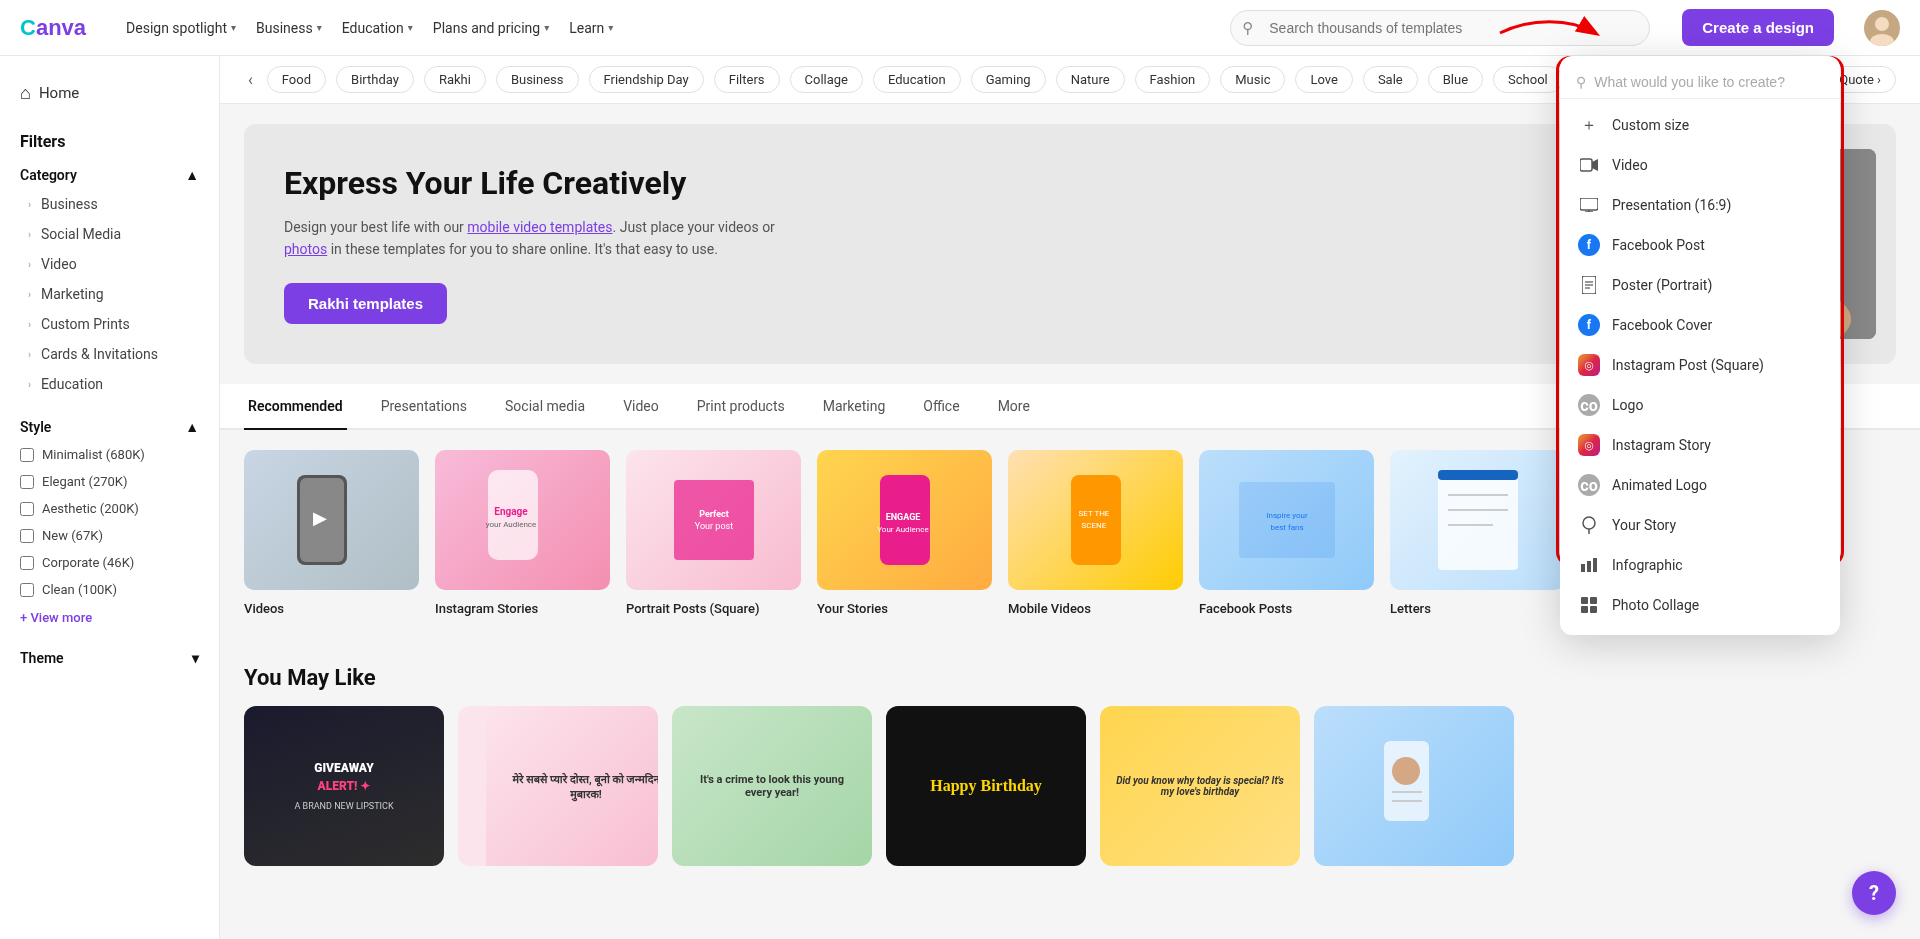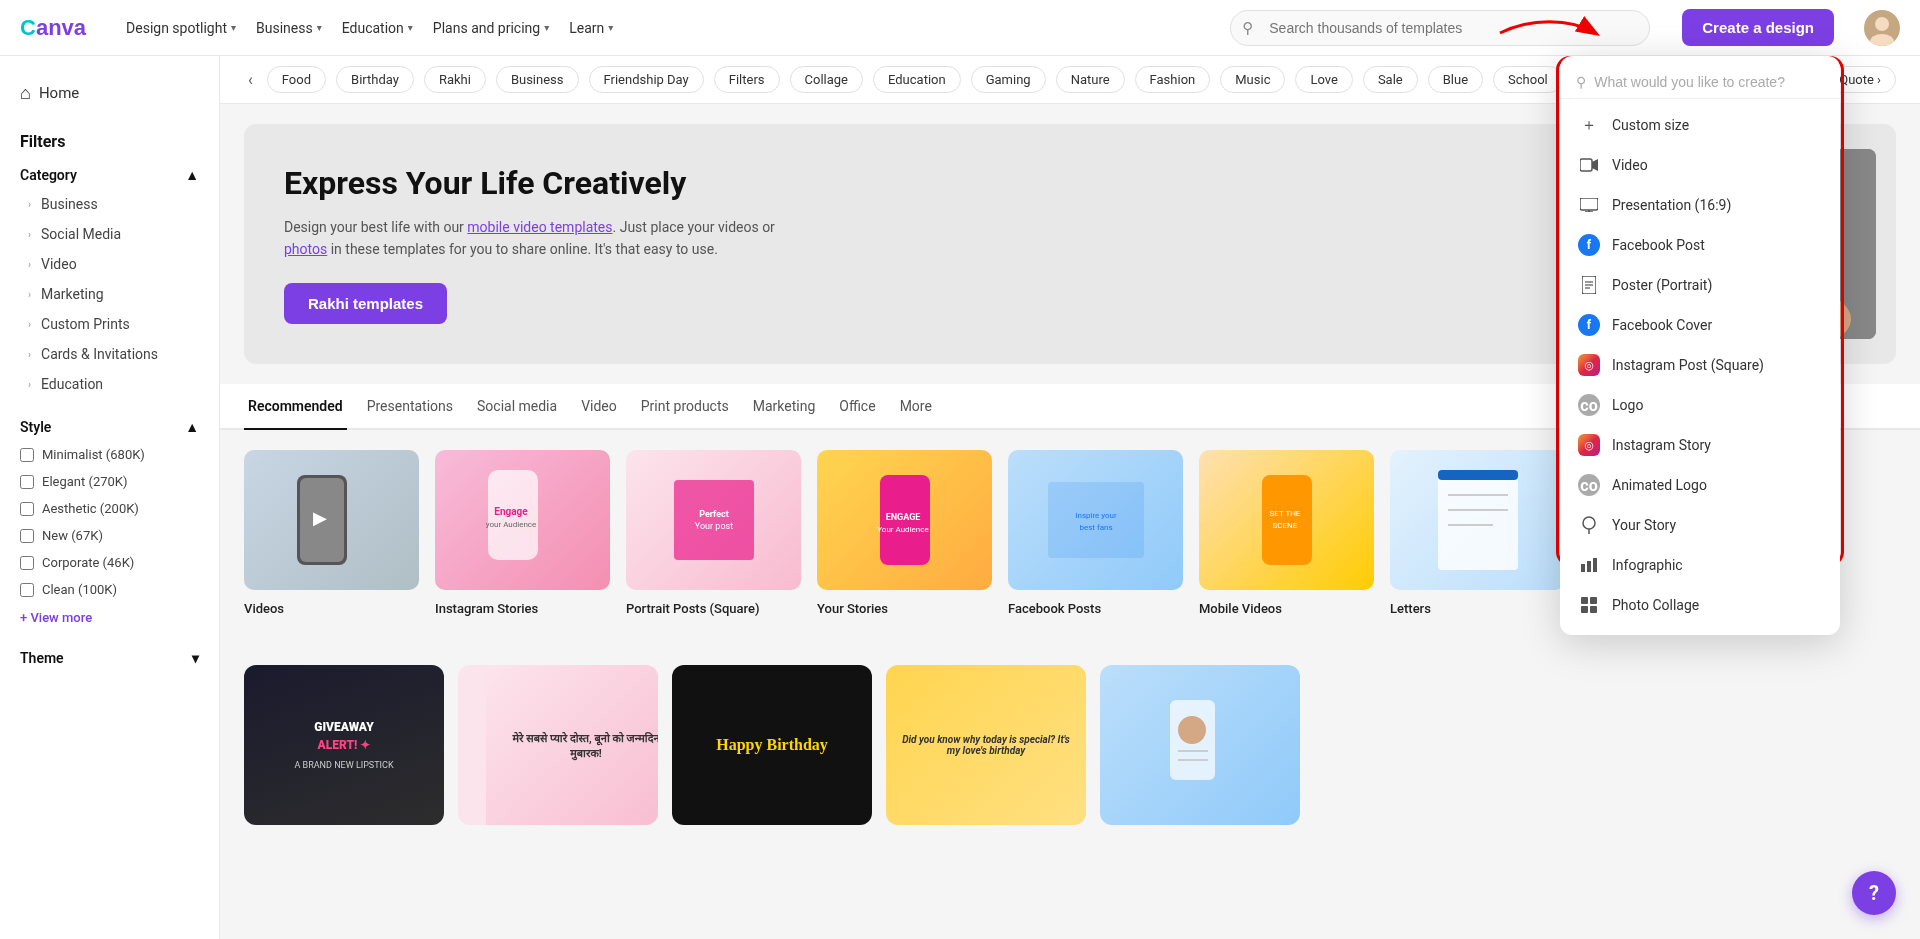--- a/index.html
+++ b/index.html
@@ -54,21 +54,21 @@
     .hero-title { font-size: 32px; font-weight: 700; color: #111; margin-bottom: 14px; }
     .hero-desc { font-size: 14px; color: #555; line-height: 1.6; margin-bottom: 22px; }
     .hero-desc a { color: #7c3fe4; }
     .hero-btn { background: #7c3fe4; color: #fff; border: none; padding: 12px 24px; border-radius: 8px; font-size: 15px; font-weight: 600; cursor: pointer; }
     .hero-images { position: absolute; right: 0; top: 0; bottom: 0; width: 420px; display: flex; align-items: center; justify-content: flex-end; gap: 12px; padding: 20px; }
     .phone-mock { width: 90px; height: 170px; background: #222; border-radius: 14px; overflow: hidden; display: flex; align-items: center; justify-content: center; box-shadow: 0 4px 16px rgba(0,0,0,0.3); }
     .phone-mock-inner { width: 78px; height: 155px; background: linear-gradient(135deg, #888, #555); border-radius: 10px; overflow: hidden; }
     .person-photo { width: 160px; height: 190px; background: linear-gradient(160deg, #999, #777); border-radius: 8px; overflow: hidden; display: flex; align-items: flex-end; justify-content: center; }
 
     
-    .template-tabs { background: #fff; padding: 0 24px; display: flex; gap: 16px; border-bottom: 2px solid #e8e8e8; margin: 0 0; align-items: center; }
+    .template-tabs { background: #fff; padding: 0 24px; display: flex; gap: 30px; border-bottom: 2px solid #e8e8e8; margin: 0 0; align-items: center; }
     .template-tab { padding: 14px 4px; font-size: 14px; color: #555; cursor: pointer; border-bottom: 2px solid transparent; margin-bottom: -2px; white-space: nowrap; }
     .template-tab.active { color: #111; font-weight: 600; border-bottom-color: #111; }
 
     
     .template-grid-section { padding: 20px 24px; background: #f5f5f5; }
     .template-cards { display: flex; gap: 16px; overflow-x: auto; padding-bottom: 8px; }
     .template-cards::-webkit-scrollbar { height: 4px; }
     .template-cards::-webkit-scrollbar-thumb { background: #ccc; border-radius: 4px; }
     .template-card { flex-shrink: 0; width: 175px; cursor: pointer; }
     .template-card-img { width: 175px; height: 140px; background: #ddd; border-radius: 10px; overflow: hidden; display: flex; align-items: center; justify-content: center; margin-bottom: 8px; }
@@ -334,38 +334,38 @@
           <div class="template-card-img card-your-story">
             <svg width="60" height="100" viewBox="0 0 60 100">
                 <rect x="5" y="5" width="50" height="90" rx="8" fill="#e91e8c"></rect>
                 <text x="28" y="50" font-size="9" fill="#fff" text-anchor="middle" font-weight="bold">ENGAGE</text>
                 <text x="28" y="62" font-size="8" fill="#fff" text-anchor="middle">Your Audience</text>
               </svg>
           </div>
           <span class="template-card-label">Your Stories</span>
         </div>
         <div class="template-card">
+          <div class="template-card-img card-mobile">
+            <svg width="60" height="100" viewBox="0 0 60 100">
+                <rect x="5" y="5" width="50" height="90" rx="8" fill="#ff9800"></rect>
+                <text x="28" y="46" font-size="8" fill="#fff" text-anchor="middle">SET THE</text>
+                <text x="28" y="58" font-size="8" fill="#fff" text-anchor="middle">SCENE</text>
+              </svg>
+          </div>
+          <span class="template-card-label">Mobile Videos</span>
+        </div>
+        <div class="template-card">
           <div class="template-card-img card-fb-post">
             <svg width="100" height="80" viewBox="0 0 100 80">
                 <rect x="2" y="2" width="96" height="76" rx="4" fill="#1877f2" opacity="0.15"></rect>
                 <text x="50" y="38" font-size="8" fill="#1877f2" text-anchor="middle">Inspire your</text>
                 <text x="50" y="50" font-size="8" fill="#1877f2" text-anchor="middle">best fans</text>
               </svg>
           </div>
           <span class="template-card-label">Facebook Posts</span>
-        </div>
-        <div class="template-card">
-          <div class="template-card-img card-mobile">
-            <svg width="60" height="100" viewBox="0 0 60 100">
-                <rect x="5" y="5" width="50" height="90" rx="8" fill="#ff9800"></rect>
-                <text x="28" y="46" font-size="8" fill="#fff" text-anchor="middle">SET THE</text>
-                <text x="28" y="58" font-size="8" fill="#fff" text-anchor="middle">SCENE</text>
-              </svg>
-          </div>
-          <span class="template-card-label">Mobile Videos</span>
         </div>
         <div class="template-card">
           <div class="template-card-img card-letters">
             <svg width="90" height="110" viewBox="0 0 90 110">
                 <rect x="5" y="5" width="80" height="100" rx="4" fill="#fff" opacity="0.8"></rect>
                 <line x1="15" y1="30" x2="75" y2="30" stroke="#ccc" stroke-width="2"></line>
                 <line x1="15" y1="45" x2="75" y2="45" stroke="#ccc" stroke-width="2"></line>
                 <line x1="15" y1="60" x2="60" y2="60" stroke="#ccc" stroke-width="2"></line>
                 <rect x="5" y="5" width="80" height="10" rx="4" fill="#1565c0"></rect>
               </svg>
@@ -381,33 +381,39 @@
                 <line x1="40" y1="25" x2="78" y2="25" stroke="#ccc" stroke-width="2"></line>
                 <line x1="40" y1="38" x2="78" y2="38" stroke="#ccc" stroke-width="2"></line>
               </svg>
           </div>
           <span class="template-card-label">Resume</span>
         </div>
       </div>
     </div>
 
     <div class="you-may-like">
+      <h2 class="section-title">You May Like</h2>
       <div class="like-cards">
         <div class="like-card like-card-1">
           <div class="like-card-bg" style="color:#fff; font-size:11px; font-weight:700; background: linear-gradient(160deg, #1a1a2e, #2d2d2d);">
             <div>
               <div style="color:#fff; font-size:12px; font-weight:900; margin-bottom:4px;">GIVEAWAY</div>
               <div style="color:#ff4081; font-size:12px; font-weight:900;">ALERT! ✦</div>
               <div style="margin-top:8px; font-size:9px; color:#ccc; font-weight:400;">A BRAND NEW LIPSTICK</div>
             </div>
           </div>
         </div>
         <div class="like-card like-card-2">
           <div class="like-card-bg" style="background: linear-gradient(135deg, #fce4ec, #f8bbd0); color:#333; font-size:11px;margin-left:28px;">
             <span>मेरे सबसे प्यारे दोस्त, बूनो को जन्मदिन मुबारक!</span>
+          </div>
+        </div>
+        <div class="like-card like-card-3">
+          <div class="like-card-bg" style="background: linear-gradient(135deg, #c8e6c9, #a5d6a7); color:#333; font-size:11px; padding:16px;">
+            <span>It's a crime to look this young every year!</span>
           </div>
         </div>
         <div class="like-card like-card-4">
           <div class="like-card-bg" style="background: #111; gap:4px;">
             <div style="color: gold; font-size:16px; font-weight:700; font-family: serif;">Happy</div>
             <div style="color: gold; font-size:16px; font-weight:700; font-family: serif;">Birthday</div>
           </div>
         </div>
         <div class="like-card like-card-5">
           <div class="like-card-bg" style="background: linear-gradient(135deg, #ffd54f, #ffe082); color:#333; font-size:10px; font-style:italic;">

